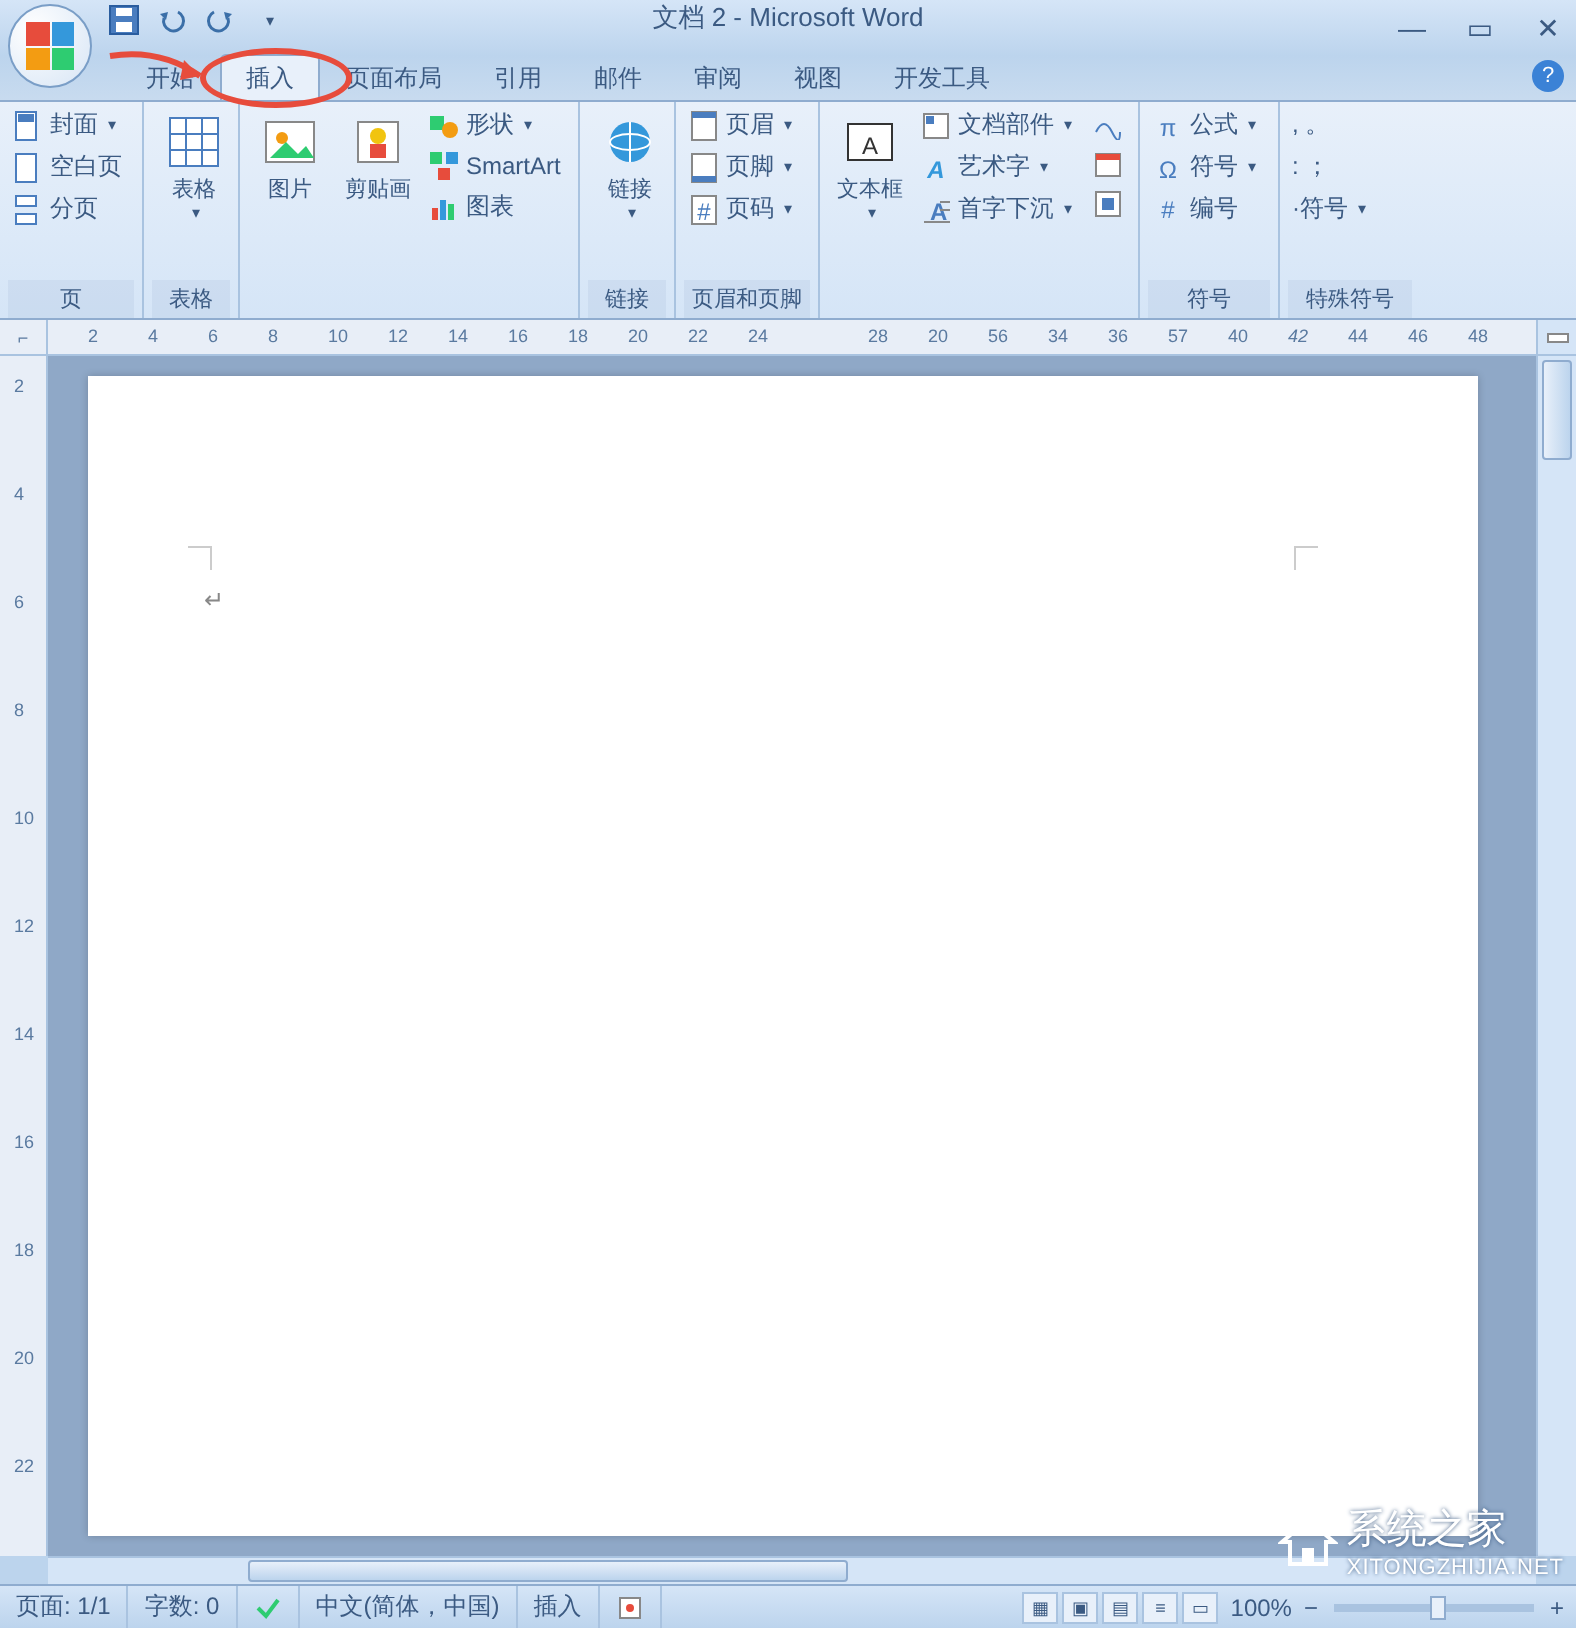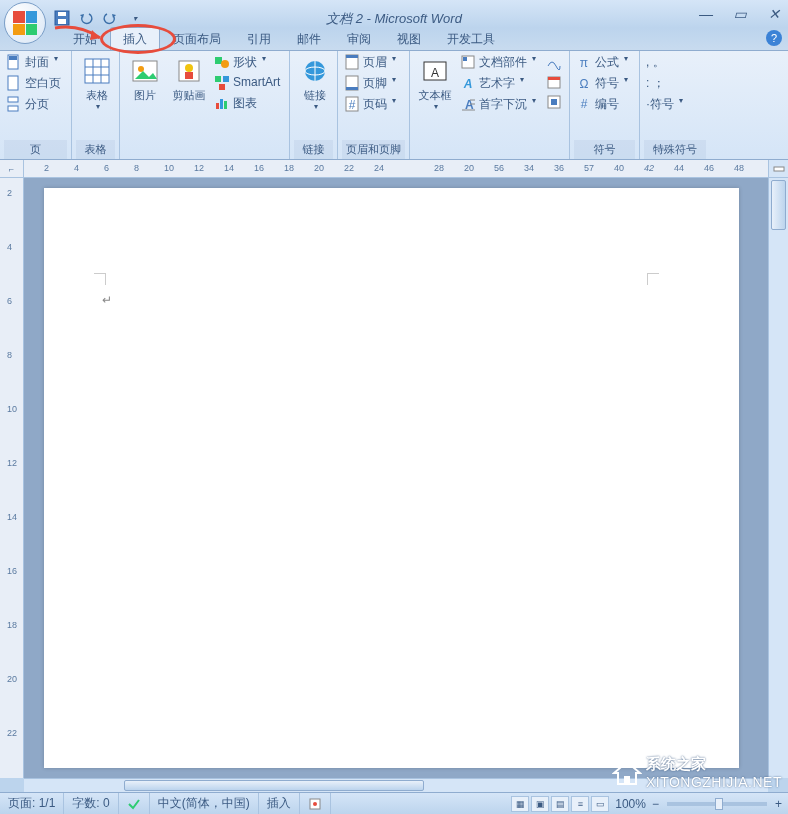--- a/index.html
+++ b/index.html
@@ -1,19 +1,19 @@
 <!DOCTYPE html>
 <html><head>
 <meta charset="utf-8">
 <style>
 * { margin: 0; padding: 0; box-sizing: border-box; font-family: "Microsoft YaHei", SimSun, sans-serif; font-size: 12px; }
 body { width: 788px; height: 814px; background: #bcd4ed; overflow: hidden; position: relative; }
 
 
-.title-bar { height: 28px; background: linear-gradient(#d5e5f7,#bcd4ed); display: flex; align-items: flex-end; position: relative; font-style: italic; }
+.title-bar { height: 28px; background: linear-gradient(#d5e5f7,#bcd4ed); display: flex; align-items: flex-start; position: relative; }
 .office-btn { width: 42px; height: 42px; border-radius: 50%; background: radial-gradient(circle at 30% 30%, #fff, #d7e5f5); border: 1px solid #7a9ec7; position: absolute; left: 4px; top: 2px; z-index: 10; display: flex; align-items: center; justify-content: center; }
 .office-logo { width: 24px; height: 24px; display: grid; grid-template: 1fr 1fr/1fr 1fr; gap: 1px; }
 .office-logo span:nth-child(1){background:#e74c3c}.office-logo span:nth-child(2){background:#3498db}.office-logo span:nth-child(3){background:#f39c12}.office-logo span:nth-child(4){background:#2ecc71}
 .qat { margin-left: 52px; display: flex; gap: 4px; align-items: center; }
 .qat-btn { width: 20px; height: 20px; display: flex; align-items: center; justify-content: center; cursor: pointer; }
 .title-text { position: absolute; left: 50%; transform: translateX(-50%); color: #3b5a82; font-size: 13px; }
 .win-controls { position: absolute; right: 4px; top: 0; display: flex; gap: 14px; align-items: center; height: 28px; }
 .win-btn { width: 20px; height: 20px; color: #3b5a82; font-size: 14px; display: flex; align-items: center; justify-content: center; cursor: pointer; }
 
 
@@ -25,21 +25,21 @@
 .help-btn { position: absolute; right: 6px; top: 2px; width: 16px; height: 16px; border-radius: 50%; background: #3b82d6; color: #fff; font-size: 11px; display: flex; align-items: center; justify-content: center; }
 
 
 .ribbon { height: 110px; background: linear-gradient(#e8f0fa,#d5e5f7); border-top: 1px solid #8faccf; border-bottom: 1px solid #8faccf; display: flex; }
 .ribbon-group { border-right: 1px solid #a9c3e0; display: flex; flex-direction: column; padding: 2px 4px 0; }
 .ribbon-group-body { flex: 1; display: flex; align-items: flex-start; gap: 2px; }
 .ribbon-group-label { text-align: center; font-size: 11px; color: #3b5a82; padding: 2px 0; background: rgba(180,200,225,0.3); }
 .rbtn-lg { display: flex; flex-direction: column; align-items: center; padding: 2px 4px; cursor: pointer; min-width: 42px; }
 .rbtn-lg .ic { width: 32px; height: 32px; margin-bottom: 2px; display: flex; align-items: center; justify-content: center; }
 .rbtn-lg span.lbl { font-size: 11px; color: #3b5a82; text-align: center; line-height: 1.2; }
-.rbtn-sm { display: flex; align-items: flex-start; gap: 3px; padding: 1px 2px; cursor: pointer; font-size: 11px; color: #3b5a82; white-space: nowrap; }
+.rbtn-sm { display: flex; align-items: center; gap: 3px; padding: 1px 2px; cursor: pointer; font-size: 11px; color: #3b5a82; white-space: nowrap; }
 .rbtn-sm .ic { width: 16px; height: 16px; display: flex; align-items: center; justify-content: center; }
 .vstack { display: flex; flex-direction: column; gap: 2px; }
 .dd::after { content: "▾"; font-size: 8px; color: #3b5a82; margin-left: 2px; }
 
 
 .doc-area { position: absolute; top: 160px; left: 0; right: 0; bottom: 22px; background: #bcd4ed; display: flex; flex-direction: column; }
 .hruler { height: 18px; background: #e8eef7; border-bottom: 1px solid #a9c3e0; position: relative; margin-left: 24px; margin-right: 20px; overflow: hidden; font-size: 9px; color: #5a7aa0; }
 .hruler-tick { position: absolute; top: 3px; font-size: 9px; }
 .vruler { width: 24px; background: #e8eef7; border-right: 1px solid #a9c3e0; position: absolute; left: 0; top: 18px; bottom: 14px; font-size: 9px; color: #5a7aa0; }
 .vruler-tick { position: absolute; left: 7px; font-size: 9px; }
@@ -500,16 +500,16 @@
     <span>+</span>
   </div>
 </div>
 
 <div class="watermark">
   <svg class="house" viewBox="0 0 30 26">
       <path d="M15 2 L28 13 L24 13 L24 24 L6 24 L6 13 L2 13 Z" fill="none" stroke="#fff" stroke-width="2"></path>
       <rect x="12" y="16" width="6" height="8" fill="#fff"></rect>
     </svg>
   <div>
-    <div style="font-size:15px;font-weight:bold">系统之家</div>
-    <div style="font-size:14px;letter-spacing:0.5px">XITONGZHIJIA.NET</div>
+    <div style="font-size:20px;font-weight:normal">系统之家</div>
+    <div style="font-size:11px;letter-spacing:0.5px">XITONGZHIJIA.NET</div>
   </div>
 </div>
 
 </body></html>

